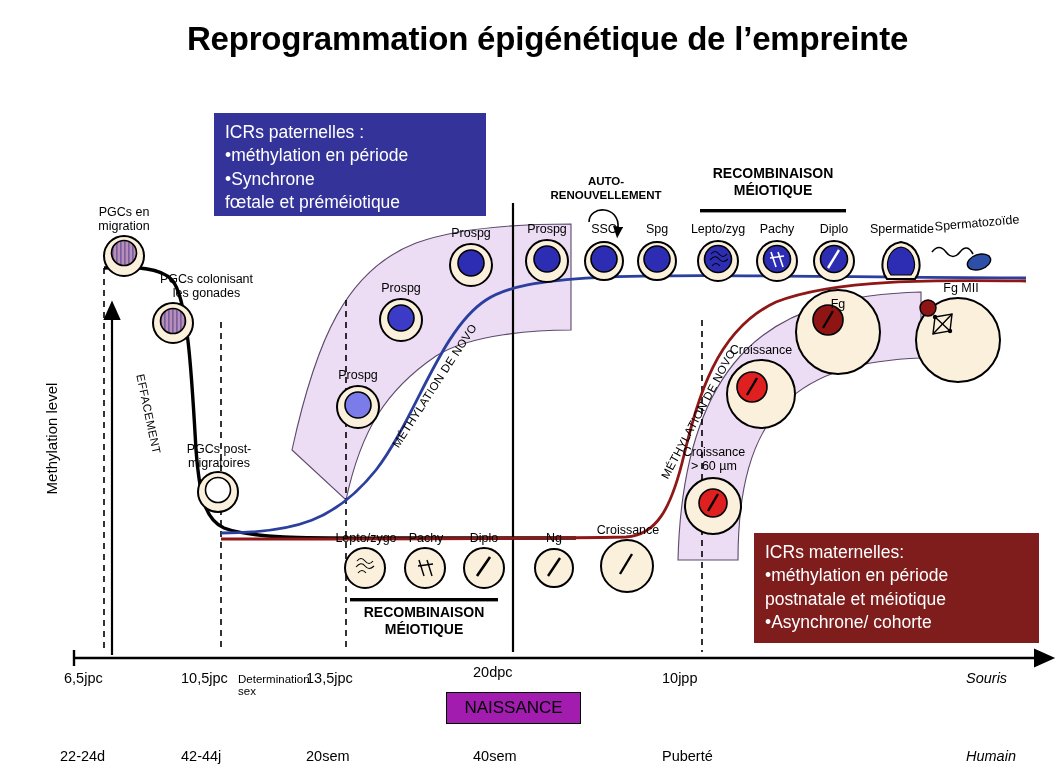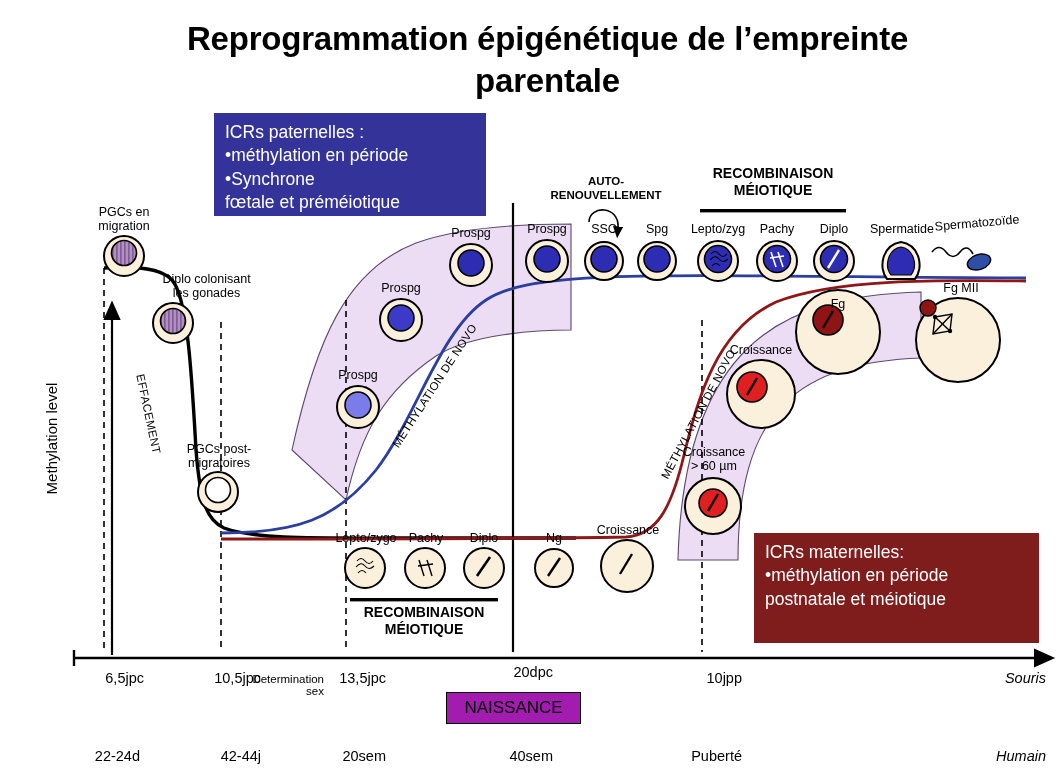--- a/index.html
+++ b/index.html
@@ -16,21 +16,21 @@
   .callout{position:absolute;color:#ffffff;font-size:17.5px;line-height:1.33;
            padding:8px 24px 9px 11px;box-sizing:border-box;}
   #paternal-box{left:198px;top:113px;width:272px;height:103px;background:#33339a;}
   #maternal-box{left:738px;top:533px;width:285px;height:110px;background:#7f1d1d;}
   .callout div{white-space:nowrap;}
 
   
   .yaxis-label{position:absolute;left:-50px;top:430px;width:170px;text-align:center;
       transform:rotate(-90deg);font-size:15px;}
 
-  .tick-label{position:absolute;font-size:14.5px;text-align:right;white-space:nowrap;}
+  .tick-label{position:absolute;font-size:14.5px;text-align:left;white-space:nowrap;}
   .tick-label.small{font-size:11.5px;}
   .tick-label.italic{font-style:italic;}
 
   .naissance-box{position:absolute;left:430px;top:692px;width:135px;height:32px;
       border:1.6px solid #000;background:#a21caf;display:flex;align-items:center;
       justify-content:center;font-size:17px;box-sizing:border-box;}
 
   
   .plot-heading{position:absolute;text-align:center;font-weight:bold;
       font-size:14px;line-height:1.18;white-space:nowrap;}
@@ -46,21 +46,20 @@
 
   svg{position:absolute;left:0;top:0;width:1063px;height:777px;overflow:visible;}
 </style>
 </head>
 <body>
 
 <div id="stage">
 
   <div class="title">
     <div>Reprogrammation épigénétique de l’empreinte</div>
-    <div>parentale</div>
   </div>
 
   <svg viewBox="0 0 1063 777">
     <defs>
       <marker id="arrowEnd" markerWidth="11" markerHeight="11" refX="1" refY="4" orient="auto">
         <path d="M0,0 L9,4 L0,8 z" fill="#000"></path>
       </marker>
       <marker id="arrowUp" markerWidth="11" markerHeight="11" refX="1" refY="4" orient="auto">
         <path d="M0,0 L9,4 L0,8 z" fill="#000"></path>
       </marker>
@@ -242,30 +241,31 @@
     <div>ICRs paternelles :</div>
     <div>•méthylation en période</div>
     <div>•Synchrone</div>
     <div>fœtale et  préméiotique</div>
   </div>
 
   <div class="callout" id="maternal-box">
     <div>ICRs maternelles:</div>
     <div>•méthylation en période</div>
     <div>postnatale et méiotique</div>
+    <div>•Asynchrone/ cohorte</div>
   </div>
 
   <div class="yaxis-label">Methylation level</div>
 
   <div class="cell-label" style="left:58px;top:205px;width:100px;">
     <div>PGCs en</div>
     <div>migration</div>
   </div>
   <div class="cell-label" style="left:128px;top:272px;width:125px;">
-    <div>Diplo colonisant</div>
+    <div>PGCs colonisant</div>
     <div>les gonades</div>
   </div>
   <div class="cell-label" style="left:148px;top:442px;width:110px;">
     <div>PGCs post-</div>
     <div>migratoires</div>
   </div>
 
   <div class="rot-label" style="left:130px;top:373px;transform:rotate(78deg);">EFFACEMENT</div>
   <div class="rot-label" style="left:374px;top:443px;transform:rotate(-57deg);">MÉTHYLATION DE NOVO</div>
   <div class="rot-label" style="left:643px;top:475px;transform:rotate(-62deg);">MÉTHYLATION DE NOVO</div>

